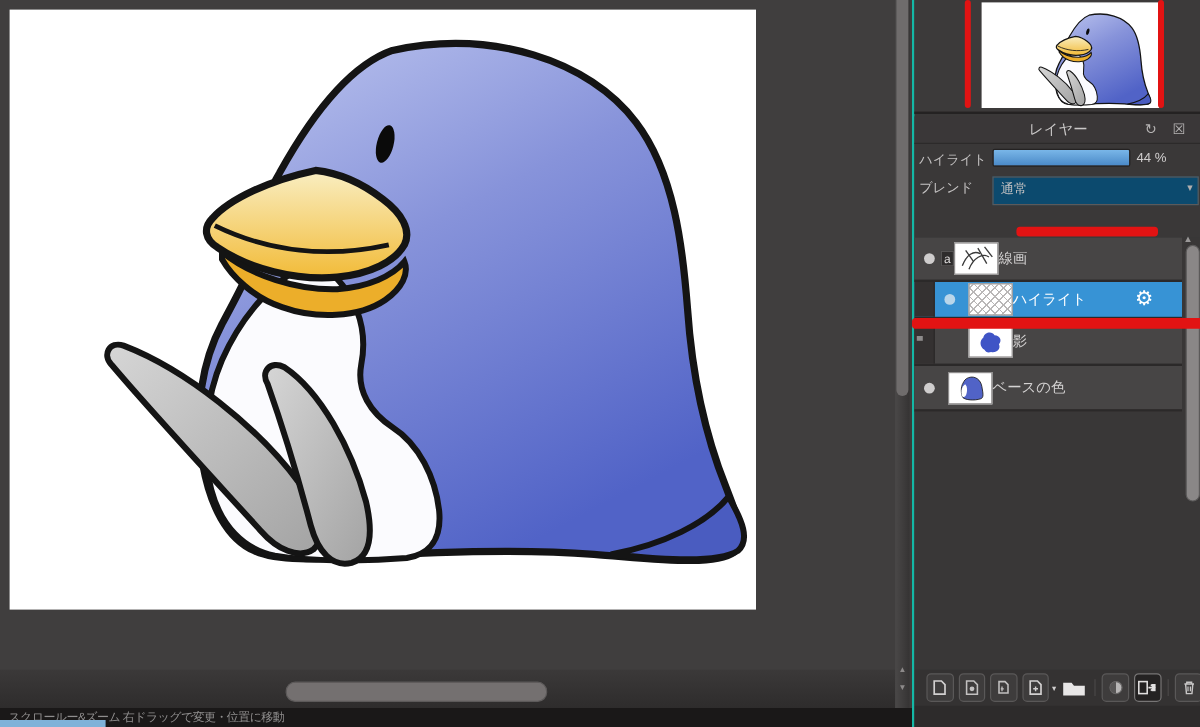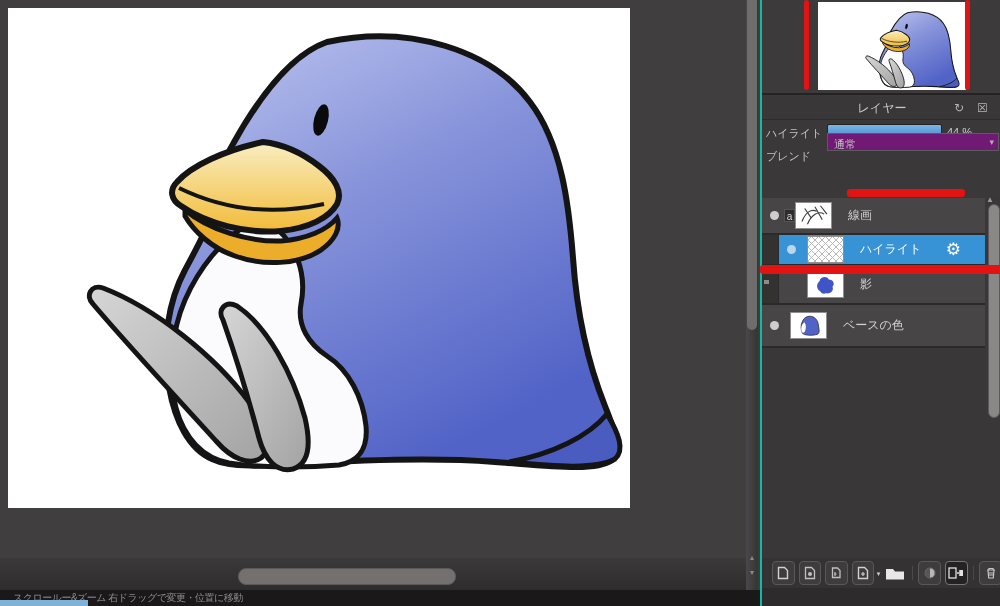--- a/index.html
+++ b/index.html
@@ -19,21 +19,21 @@
   #v-scroll-handle { left:1px; top:0; width:10px; height:330px; background:#6f6c6c;
      border-radius:0 0 5px 5px; }
   .scroll-arrow { left:0; width:12px; text-align:center; font-size:8px; color:#8d8a8a; line-height:10px;}
   #h-scroll-handle { left:238px; top:568px; width:218px; height:17px; background:#747070;
      border-radius:8px; border:1px solid #5d5a5a; }
   #h-scroll-shade { left:0; top:558px; width:746px; height:32px;
      background:linear-gradient(to bottom,#3b3939,#2e2c2c); z-index:0;}
 
   
   #statusbar { left:0; top:590px; width:760px; height:16px; background:#1a1818; }
-  #status-hint { left:13px; top:1px; font-size:10px; color:#8f8d8d; letter-spacing:-0.5px; white-space:nowrap;}
+  #status-hint { left:7px; top:1px; font-size:10px; color:#8f8d8d; letter-spacing:-0.5px; white-space:nowrap;}
   #status-accent { left:0; top:600px; width:88px; height:6px; background:#7fb2d9; }
 
   
   #panel { left:760px; top:0; width:240px; height:606px; background:#3a3838; border-left:2px solid #14b8a6;}
   #navigator { left:0; top:0; width:240px; height:95px; background:#3c3a3a; border-bottom:2px solid #242222;}
   #nav-thumb { left:56px; top:2px; width:148px; height:88px; background:#fff; }
   #nav-thumb svg { display:block; width:100%; height:100%; }
 
   #panel-header { left:0; top:97px; width:240px; height:23px; background:#3a3738; border-bottom:1px solid #2c2a2a;}
   #panel-title { width:100%; text-align:center; line-height:22px; font-size:12px; color:#c9c7c7; }
@@ -51,21 +51,21 @@
   .layer-row.selected { background:#3793d5;align-items:center; }
   .eye-dot { width:9px; height:9px; border-radius:50%; background:#cfcdcd; margin:0 5px 0 8px; flex:0 0 auto;}
   .eye-space { width:9px; margin:0 5px 0 8px; flex:0 0 auto;}
   .alpha-badge { width:11px; height:13px; background:#2e2c2c; color:#dcdada; font-size:10px;
      text-align:center; line-height:13px; margin-right:-6px; z-index:2; border:1px solid #565454;}
   .thumb { width:37px; height:27px; background:#fff; border:1px solid #8f8d8d; margin:0 0 0 6px; flex:0 0 auto; overflow:hidden;}
   .thumb svg { display:block; width:100%; height:100%; }
   .thumb.crosshatch { background:
      repeating-linear-gradient(45deg,#b9b7b7 0 1px,transparent 1px 5px),
      repeating-linear-gradient(-45deg,#b9b7b7 0 1px,transparent 1px 5px),#fff; }
-  .layer-name { font-size:12px; color:#d4d2d2; margin-left:16px; white-space:nowrap;}
+  .layer-name { font-size:12px; color:#d4d2d2; white-space:nowrap;}
   .layer-row.selected .layer-name { color:#fff; }
   .gear { position:absolute; right:24px; top:4px; color:#fff; font-size:17px; }
   .draft-badge { position:absolute; right:12px; top:50%; margin-top:-6px; width:12px; height:12px;
      border-radius:50%; border:3px solid #e06060; background:#6e2424;}
   .edge-mark { position:absolute; left:2px; top:14px; width:5px; height:4px; background:#8d8b8b;}
 
   
   #list-scroll-up { left:224px; top:-3px; font-size:8px; color:#9a9898;}
   #list-scroll-handle { left:226px; top:6px; width:12px; height:214px; background:#8a8787;
      border-radius:6px; border:1px solid #5c5a5a;}
@@ -163,21 +163,21 @@
       <div class="hdr-icon abs" style="left:192px">↻</div>
       <div class="hdr-icon abs" style="left:215px">☒</div>
     </div>
 
     <div class="abs" style="left:0;top:120px;width:240px;height:78px;background:#3a3838">
       <div class="abs" style="left:4px;top:6px;font-size:11px;color:#c4c2c2">ハイライト</div>
       <div class="abs" style="left:65px;top:4px;width:115px;height:15px;border:1px solid #242222;border-radius:2px;background:linear-gradient(to bottom,#79b6e8,#4a89c7)"></div>
       <div class="abs" style="left:185px;top:6px;font-size:11px;color:#cfcdcd">44 %</div>
 
       <div class="abs" style="left:4px;top:29px;font-size:11px;color:#c4c2c2">ブレンド</div>
-      <div class="abs" style="left:65px;top:13px;width:172px;height:18px;background:#701a75;border:1px solid #5c5a5a">
+      <div class="abs" style="left:65px;top:27px;width:172px;height:24px;background:#0c4a6e;border:1px solid #5c5a5a">
         <span style="font-size:11px;color:#c4c2c2;line-height:16px;padding-left:6px;display:inline-block">通常</span>
         <span class="abs" style="right:4px;top:3px;font-size:9px;color:#b0aeae">▾</span>
       </div>
 
       <div class="check-row-item abs" style="left:5px">
         <span class="checkbox"></span>
         <span>透明度を保護</span>
       </div>
       <div class="check-row-item abs" style="left:89px">
         <span class="checkbox checked"></span>
@@ -221,21 +221,21 @@
         <span class="edge-mark"></span>
         <span class="eye-space"></span>
         <span class="thumb">
           <svg viewBox="0 0 37 27">
               <path fill="#3f54c6" d="M13,21 C9,19 8,13 12,10 C13,5 20,4 22,8 C27,8 29,13 26,16 C28,20 24,24 19,23 C16,24 14,23 13,21 Z"></path>
             </svg>
         </span>
         <span class="layer-name">影</span>
       </div>
 
-      <div class="layer-row" style="height:43px">
+      <div class="layer-row" style="height:38px">
         <span class="eye-dot"></span>
         <span class="thumb">
           <svg viewBox="0 0 37 27">
               <path fill="#5163c7" stroke="#222" stroke-width="0.8" d="M17,4 C23,2 28,6 29,12 C30,18 31,22 28,23 C22,25 14,24 12,22 C10,19 10,12 12,9 C13,7 14,5 17,4 Z"></path>
               <path fill="#fff" d="M14,10 C16,12 16,16 15,19 C14,22 12,22 11,20 C10,16 11,12 14,10 Z"></path>
             </svg>
         </span>
         <span class="layer-name">ベースの色</span>
       </div>
 

